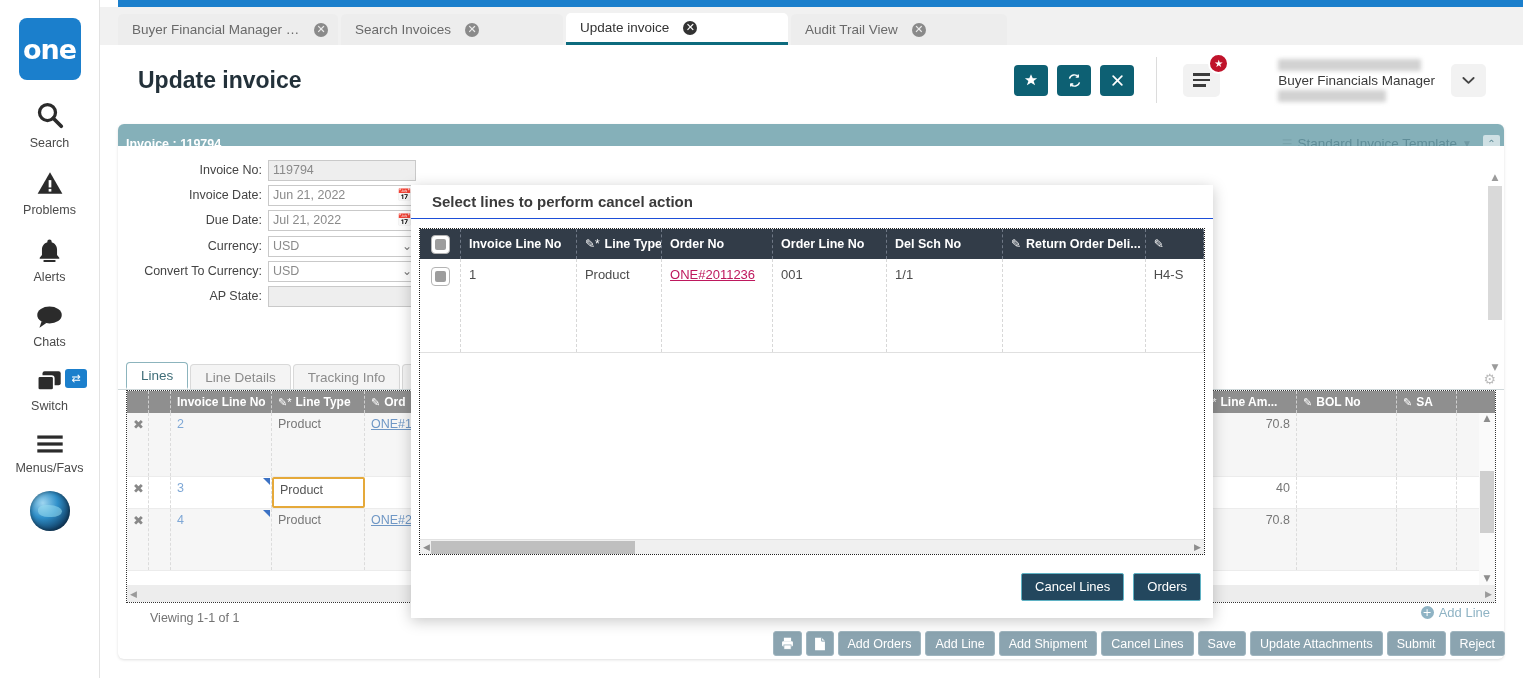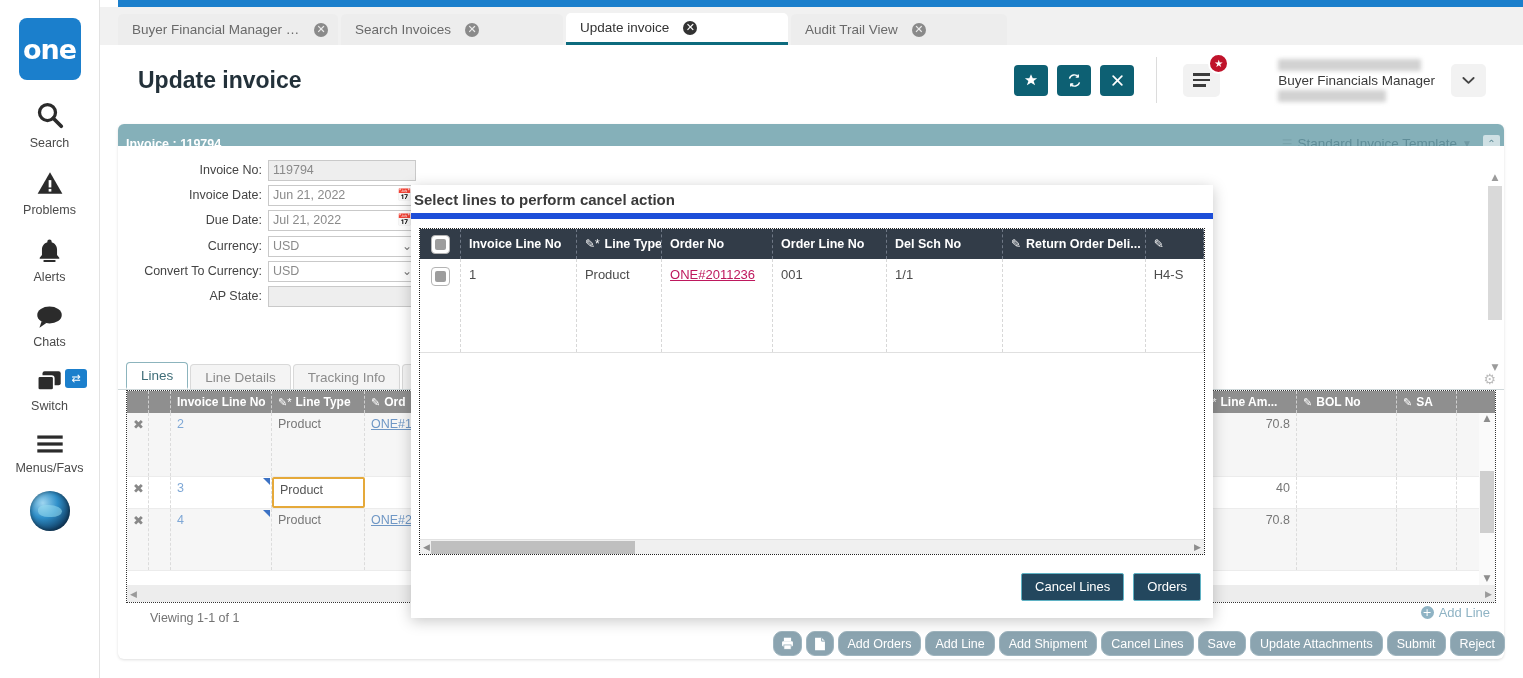--- a/index.html
+++ b/index.html
@@ -243,35 +243,35 @@
   }
   #panel-vscroll .pthumb { position: absolute; left: 0; top: 14px; width: 14px; height: 134px; background: #d9d9d9; }
   .pvarrow { text-align: center; color: #9b9b9b; font-size: 9px; font-family: "DejaVu Sans", sans-serif; }
 
   
   #action-bar {
     position: absolute; right: 18px; bottom: 22px; display: flex; gap: 4px; z-index: 12;
   }
   .act-btn {
     height: 25px; background: #8ba4b0; color: #fff; font-size: 12.5px;
-    border: 1px solid #9fb5bf; border-radius: 9px; padding: 0 9px;
+    border: 1px solid #9fb5bf; border-radius: 3px; padding: 0 9px;
     display: flex; align-items: center; cursor: pointer;
     font-family: "Liberation Sans", sans-serif;
   }
   .act-icon { padding: 0 7px; font-size: 13px; font-family: "DejaVu Sans", sans-serif; }
 
   
   #modal {
     position: absolute; left: 411px; top: 185px; width: 802px; height: 433px;
     background: #ffffff; box-shadow: 0 3px 14px rgba(0,0,0,.22); z-index: 60;
     display: flex; flex-direction: column;
   }
   #modal-title {
-    height: 34px; display: flex; align-items: center; padding-left: 3px;
-    font-size: 15px; font-weight: 700; color: #3b3b3b; border-bottom: 6px solid #1d4ed8;
+    height: 34px; display: flex; align-items: center; padding-left: 21px;
+    font-size: 15px; font-weight: 700; color: #3b3b3b; border-bottom: 1px solid #1d4ed8;
   }
   #modal-grid {
     margin: 9px 8px 0 8px; border: 1px dotted #222; flex: none; height: 327px;
     position: relative; overflow: hidden; background: #fff;
   }
   .mhead { display: flex; height: 30px; background: #323c48; color: #fff; align-items: center; }
   .mhead .mh {
     height: 100%; display: flex; align-items: center; padding: 0 8px;
     font-size: 12.5px; font-weight: 700; border-right: 1px dashed #6f7886;
     white-space: nowrap; overflow: hidden;

